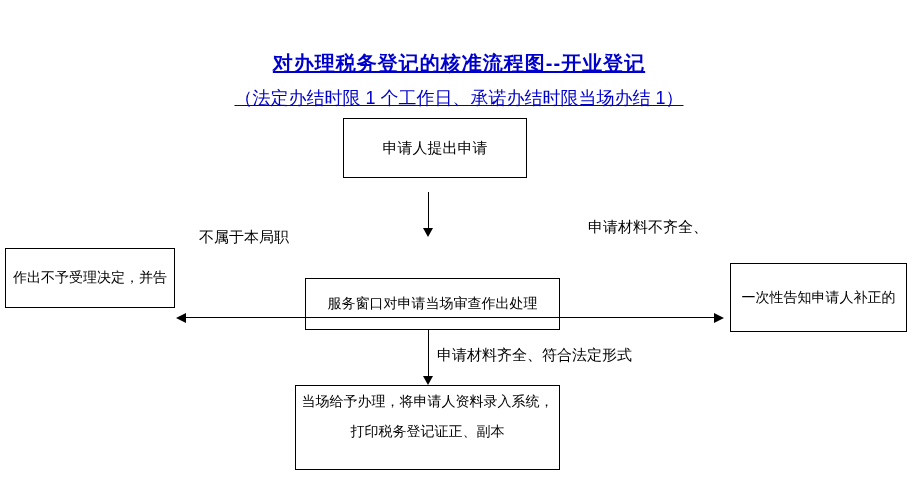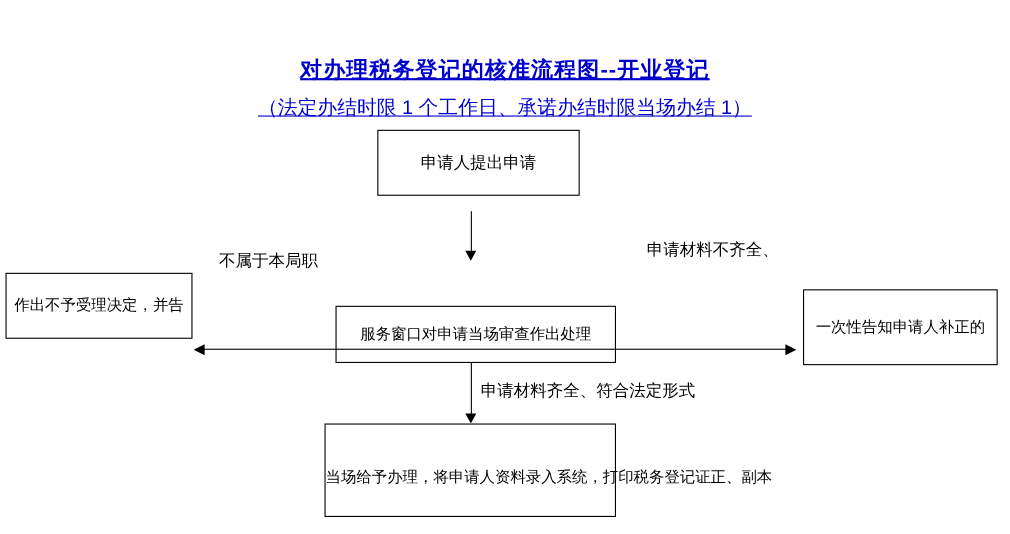--- a/index.html
+++ b/index.html
@@ -50,22 +50,22 @@
     font-size: 15px;
     color: #000000;
     box-sizing: border-box;
   }
   .node-apply      { left: 343px; top: 118px; width: 184px; height: 60px; }
   .node-reject     { left: 5px;   top: 248px; width: 170px; height: 60px; font-size: 14px; }
   .node-review     { left: 305px; top: 278px; width: 255px; height: 52px; font-size: 14px; }
   .node-supplement { left: 730px; top: 248px; width: 177px; height: 69px; font-size: 14px; margin-top: 15px; }
   .node-process {
     left: 295px; top: 385px; width: 265px; height: 85px;
+    flex-direction: column;
     justify-content: flex-start;
-    padding-top: 10px;
     font-size: 14px;
   }
   .node-process .line { line-height: 30px; white-space: nowrap; }
   .edge-label {
     position: absolute;
     font-size: 15px;
     color: #000000;
     white-space: nowrap;
   }
   .label-left   { left: 199px; top: 228px; }

